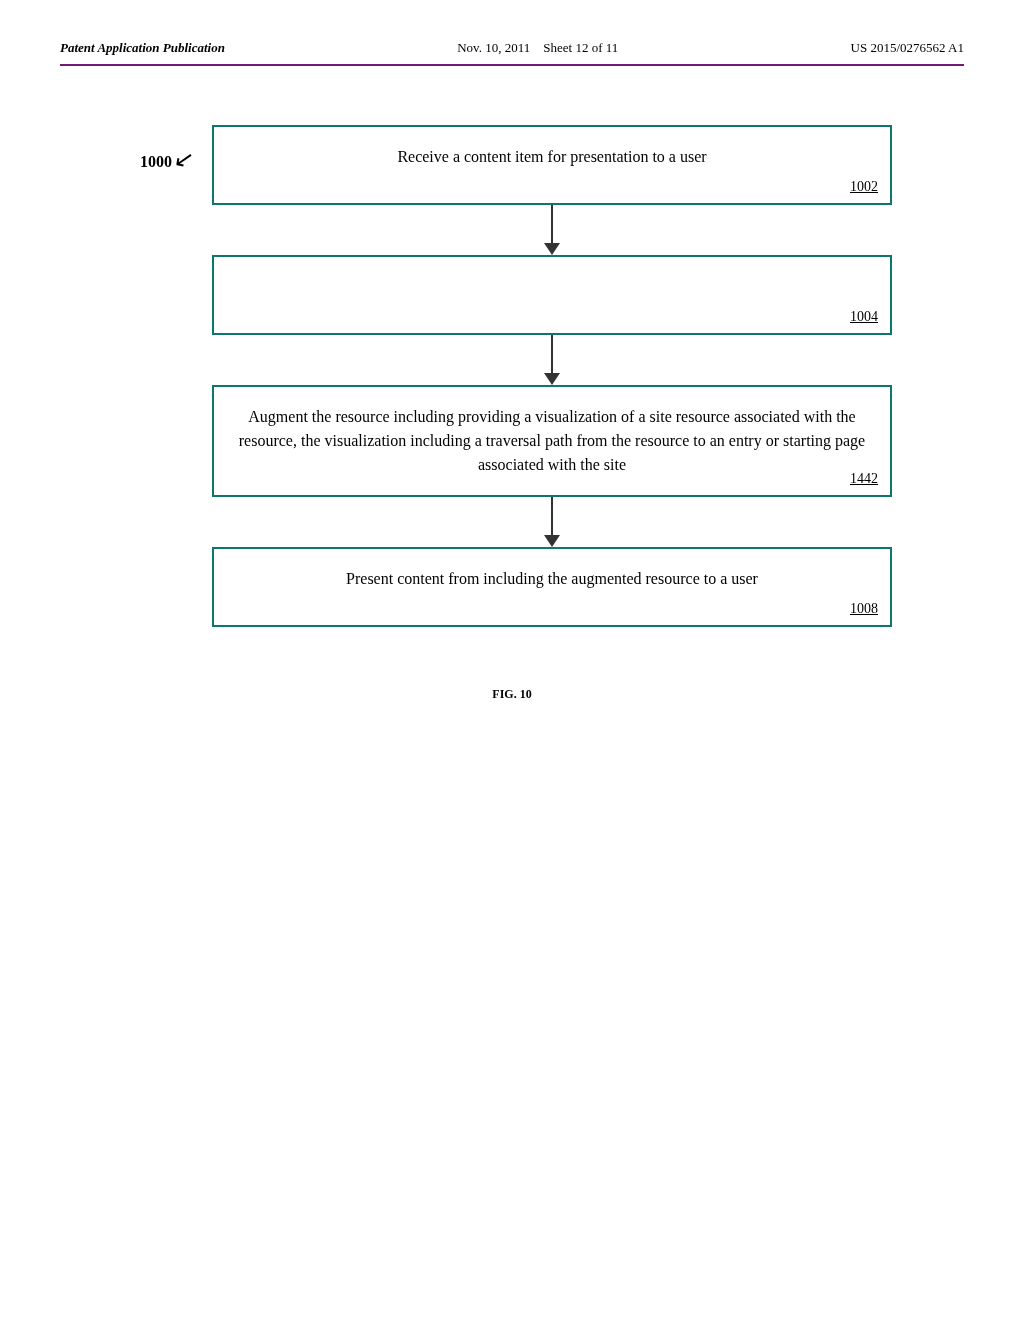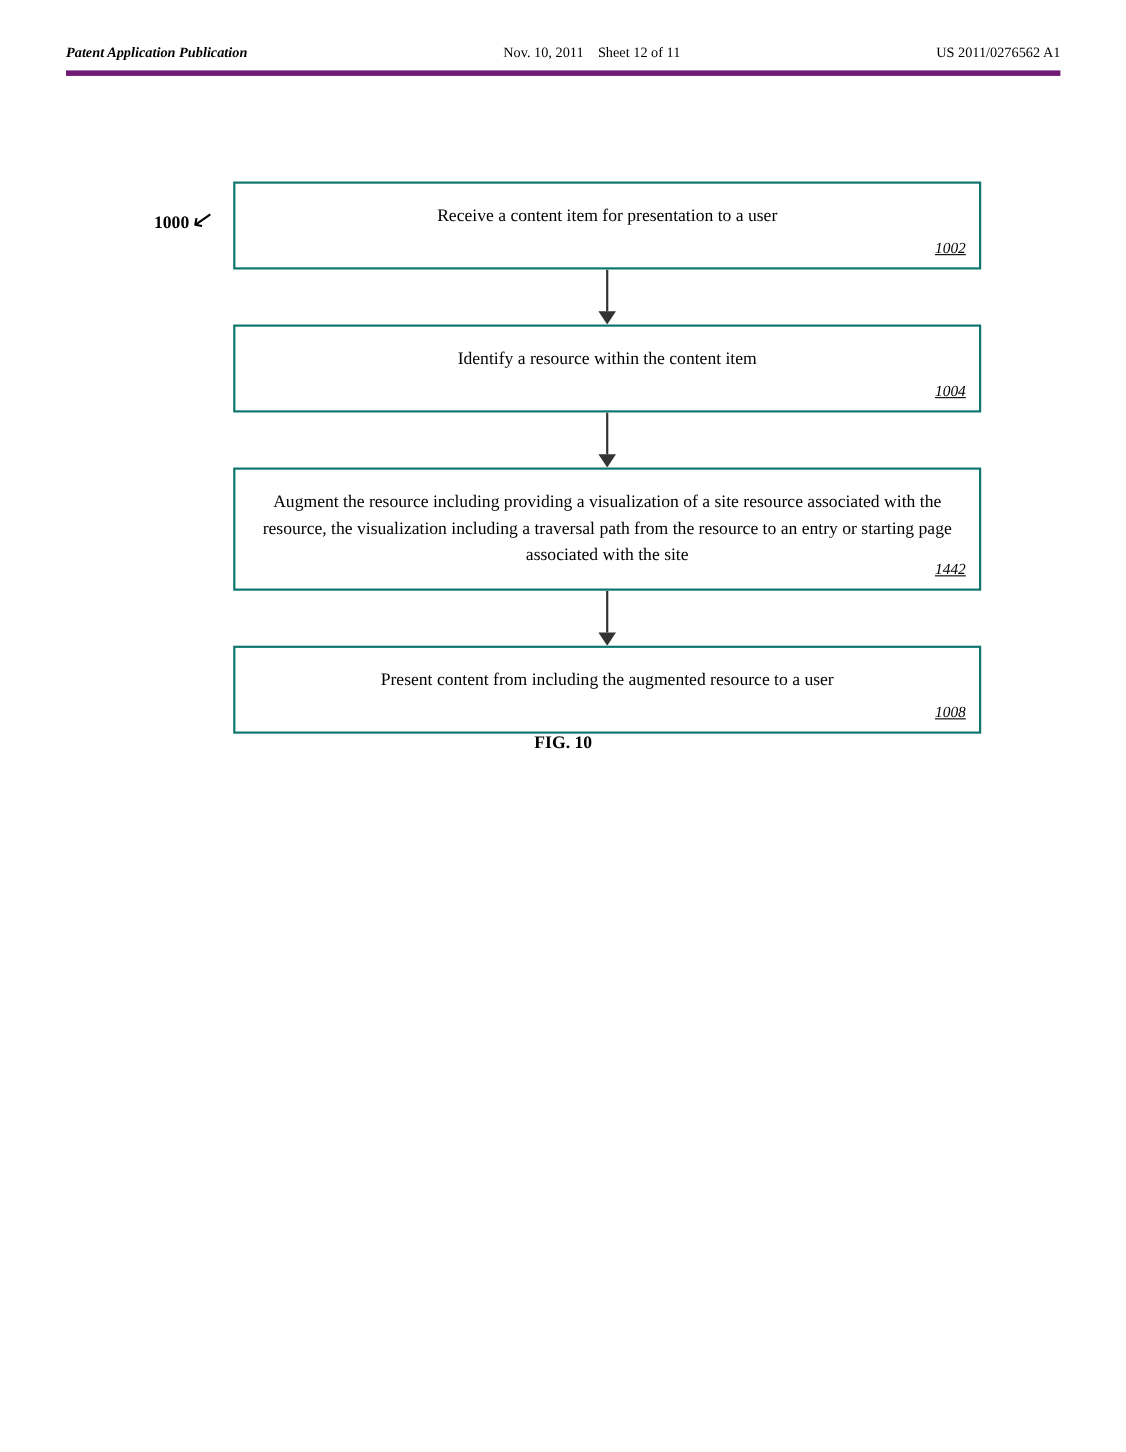--- a/index.html
+++ b/index.html
@@ -22,23 +22,23 @@
       background: #ffffff;
       padding: 40px 60px;
       position: relative;
     }
 
     
     .header {
       display: flex;
       justify-content: space-between;
       align-items: baseline;
-      border-bottom: 5px solid #701a75;
+      border-bottom: 2px solid #701a75;
       padding-bottom: 8px;
-      margin-bottom: 96px;
+      margin-bottom: 59px;
       font-size: 13px;
       gap: 34px;
     }
 
     .header-left {
       font-weight: bold;
       font-style: italic;
     }
 
     .header-center {
@@ -81,21 +81,20 @@
       text-align: center;
       line-height: 1.5;
       color: #000;
     }
 
     .flow-box-number {
       position: absolute;
       bottom: 8px;
       right: 12px;
       font-size: 14px;
-      font-style: italic;
       text-decoration: underline;
       color: #000;
     }
 
     
     .arrow {
       display: flex;
       flex-direction: column;
       align-items: center;
       height: 50px;
@@ -111,21 +110,22 @@
       width: 0;
       height: 0;
       border-left: 8px solid transparent;
       border-right: 8px solid transparent;
       border-top: 12px solid #333;
     }
 
     
     .fig-caption {
       text-align: center;
-      font-size: 16px;
+      margin-top: 60px;
+      font-size: 12px;
       font-weight: bold;
     }
 
     
     .bracket-area {
       position: absolute;
       left: 80px;
       top: 20px;
     }
 
@@ -139,21 +139,21 @@
 <body>
 
 <div class="page">
 
   <div class="header">
     <span class="header-left">Patent Application Publication</span>
     <span class="header-center">
       <span>Nov. 10, 2011</span>&nbsp;&nbsp;&nbsp;
       <span>Sheet 12 of 11</span>
     </span>
-    <span class="header-right">US 2011/0276562 A1</span>
+    <span class="header-right">US 2015/0276562 A1</span>
   </div>
 
   <div class="diagram-area">
 
     <div class="bracket-area">
       <span class="bracket-label">
         <span>1000</span><span style="font-size:24px; font-weight:normal; margin-left:2px; display:inline-block; transform: rotate(10deg);">↙</span>
       </span>
     </div>
 
@@ -163,21 +163,20 @@
         <div class="flow-box-text">Receive a content item for presentation to a user</div>
         <span class="flow-box-number">1002</span>
       </div>
 
       <div class="arrow">
         <div class="arrow-line"></div>
         <div class="arrow-head"></div>
       </div>
 
       <div class="flow-box">
-        <div class="flow-box-text">Identify a resource within the content item</div>
         <span class="flow-box-number">1004</span>
       </div>
 
       <div class="arrow">
         <div class="arrow-line"></div>
         <div class="arrow-head"></div>
       </div>
 
       <div class="flow-box">
         <div class="flow-box-text">Augment the resource including providing a visualization of a site resource associated with the resource, the visualization including a traversal path from the resource to an entry or starting page associated with the site</div>

